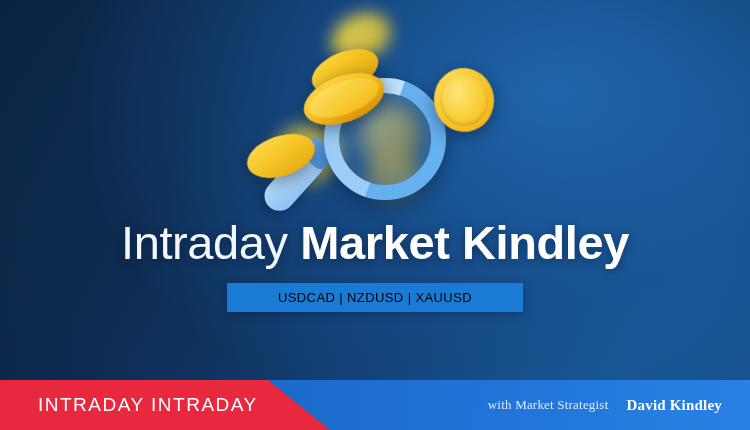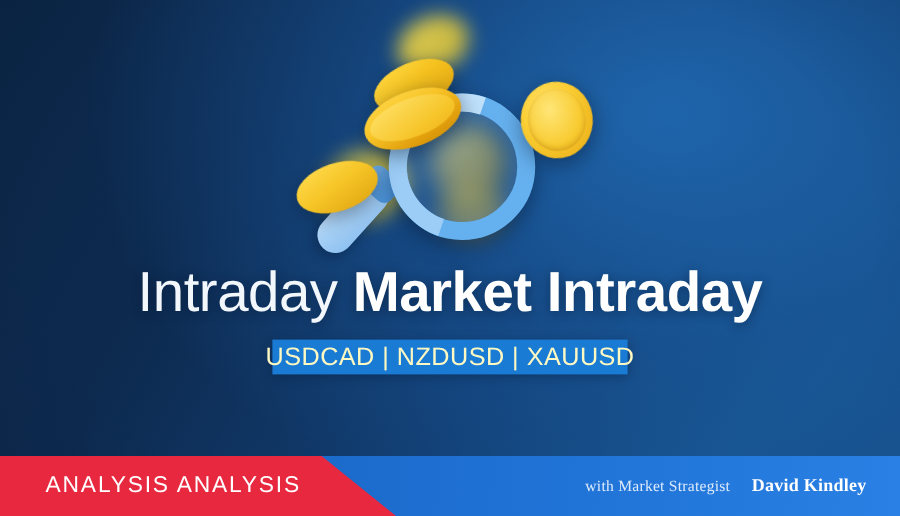--- a/index.html
+++ b/index.html
@@ -160,22 +160,22 @@
 
   
   #pairs-badge {
     position:absolute; left:227px; top:283px;
     width:296px; height:29px;
     background:#1a7bd4;
     display:flex; align-items:center; justify-content:center;
     box-shadow:0 2px 8px rgba(4,22,48,0.35);
   }
   #pairs-text {
-    color:#fef9c3;
-    font-size:21px;
+    color:#000000;
+    font-size:13px;
     font-weight:400;
     letter-spacing:0.4px;
     line-height:19px;
     white-space:nowrap;
   }
 
   
   #bottom-bar {
     position:absolute; left:0; top:380px;
     width:750px; height:50px;
@@ -249,29 +249,29 @@
     <div class="coin" id="coin-left">
       <div class="face"></div>
     </div>
 
   </div>
 
   <div id="vignette"></div>
 
   <h1 id="title">
     <span class="light">Intraday</span>
-    <span class="bold">Market Intraday</span>
+    <span class="bold">Market Kindley</span>
   </h1>
 
   <div id="pairs-badge">
     <span id="pairs-text">USDCAD | NZDUSD | XAUUSD</span>
   </div>
 
   <div id="bottom-bar">
     <div id="bar-red"></div>
-    <div id="bar-label">ANALYSIS ANALYSIS</div>
+    <div id="bar-label">INTRADAY INTRADAY</div>
     <div id="bar-right">
       <span id="strategist-label">with Market Strategist</span>
       <span id="strategist-name">David Kindley</span>
     </div>
   </div>
 
 </div>
 
 </body></html>

